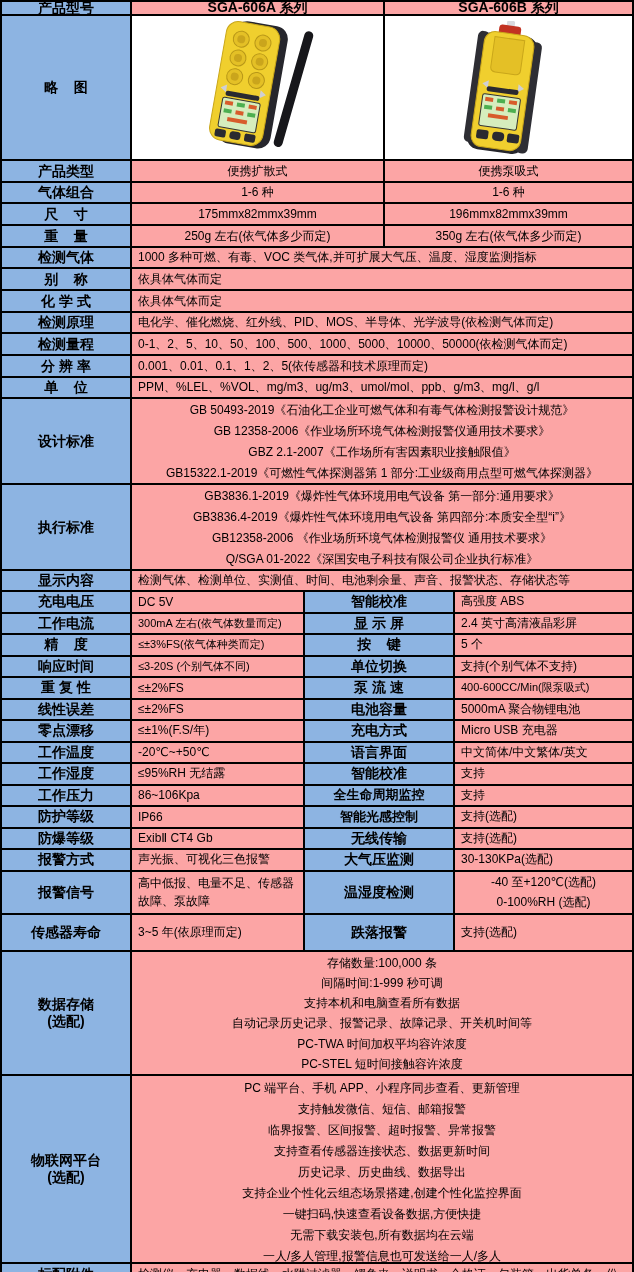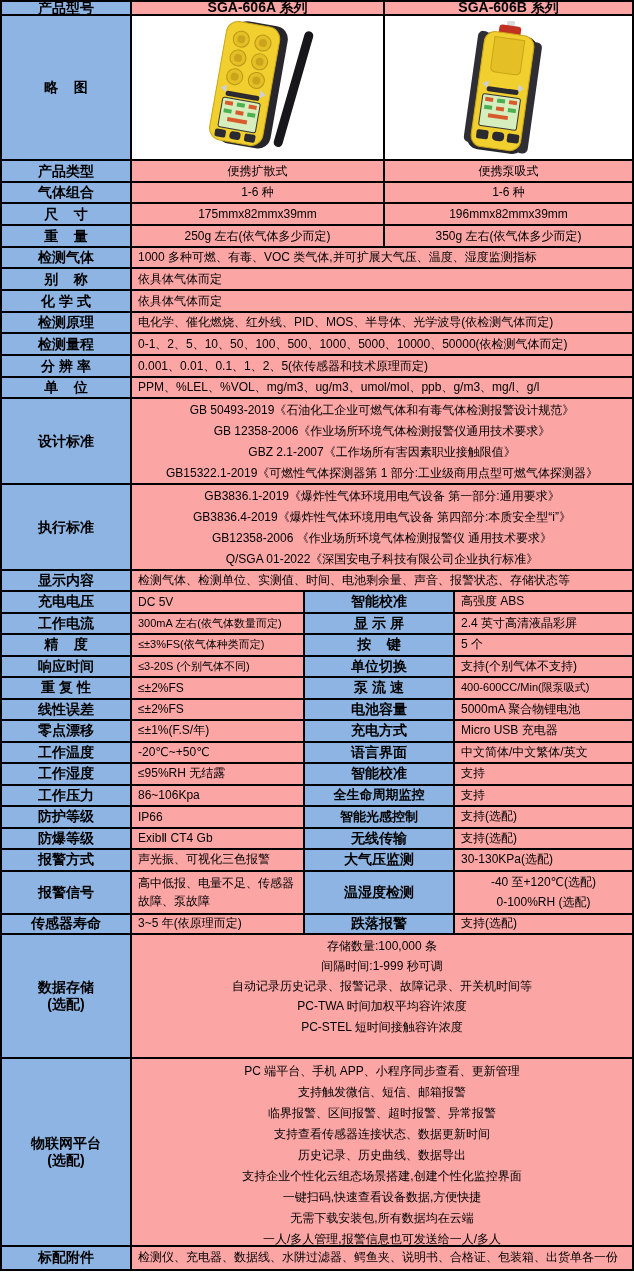--- a/index.html
+++ b/index.html
@@ -298,35 +298,36 @@
   </div>
   <div class="row" style="height:43px">
     <div class="cell lab c0">报警信号</div>
     <div class="cell val cv1 wrap">高中低报、电量不足、传感器故障、泵故障</div>
     <div class="cell lab cl2">温湿度检测</div>
     <div class="cell val cv2 two-line-val" style="padding:0">
       <div class="line">-40 至+120℃(选配)</div>
       <div class="line">0-100%RH  (选配)</div>
     </div>
   </div>
-  <div class="row" style="height:20px">
+  <div class="row" style="height:37px">
     <div class="cell lab c0">传感器寿命</div>
     <div class="cell val cv1">3~5 年(依原理而定)</div>
     <div class="cell lab cl2">跌落报警</div>
     <div class="cell val cv2">支持(选配)</div>
   </div>
 
   <div class="row" style="height:124px">
     <div class="cell lab c0 two-line-label">
       <span>数据存储</span>
       <span>(选配)</span>
     </div>
     <div class="cell val cfull multi" style="display:block;padding:1px 0">
       <div class="line" style="line-height:20.3px">存储数量:100,000 条</div>
       <div class="line" style="line-height:20.3px">间隔时间:1-999 秒可调</div>
+      <div class="line" style="line-height:20.3px">支持本机和电脑查看所有数据</div>
       <div class="line" style="line-height:20.3px">自动记录历史记录、报警记录、故障记录、开关机时间等</div>
       <div class="line" style="line-height:20.3px">PC-TWA 时间加权平均容许浓度</div>
       <div class="line" style="line-height:20.3px">PC-STEL 短时间接触容许浓度</div>
     </div>
   </div>
 
   <div class="row" style="height:188px">
     <div class="cell lab c0 two-line-label">
       <span>物联网平台</span>
       <span>(选配)</span>

